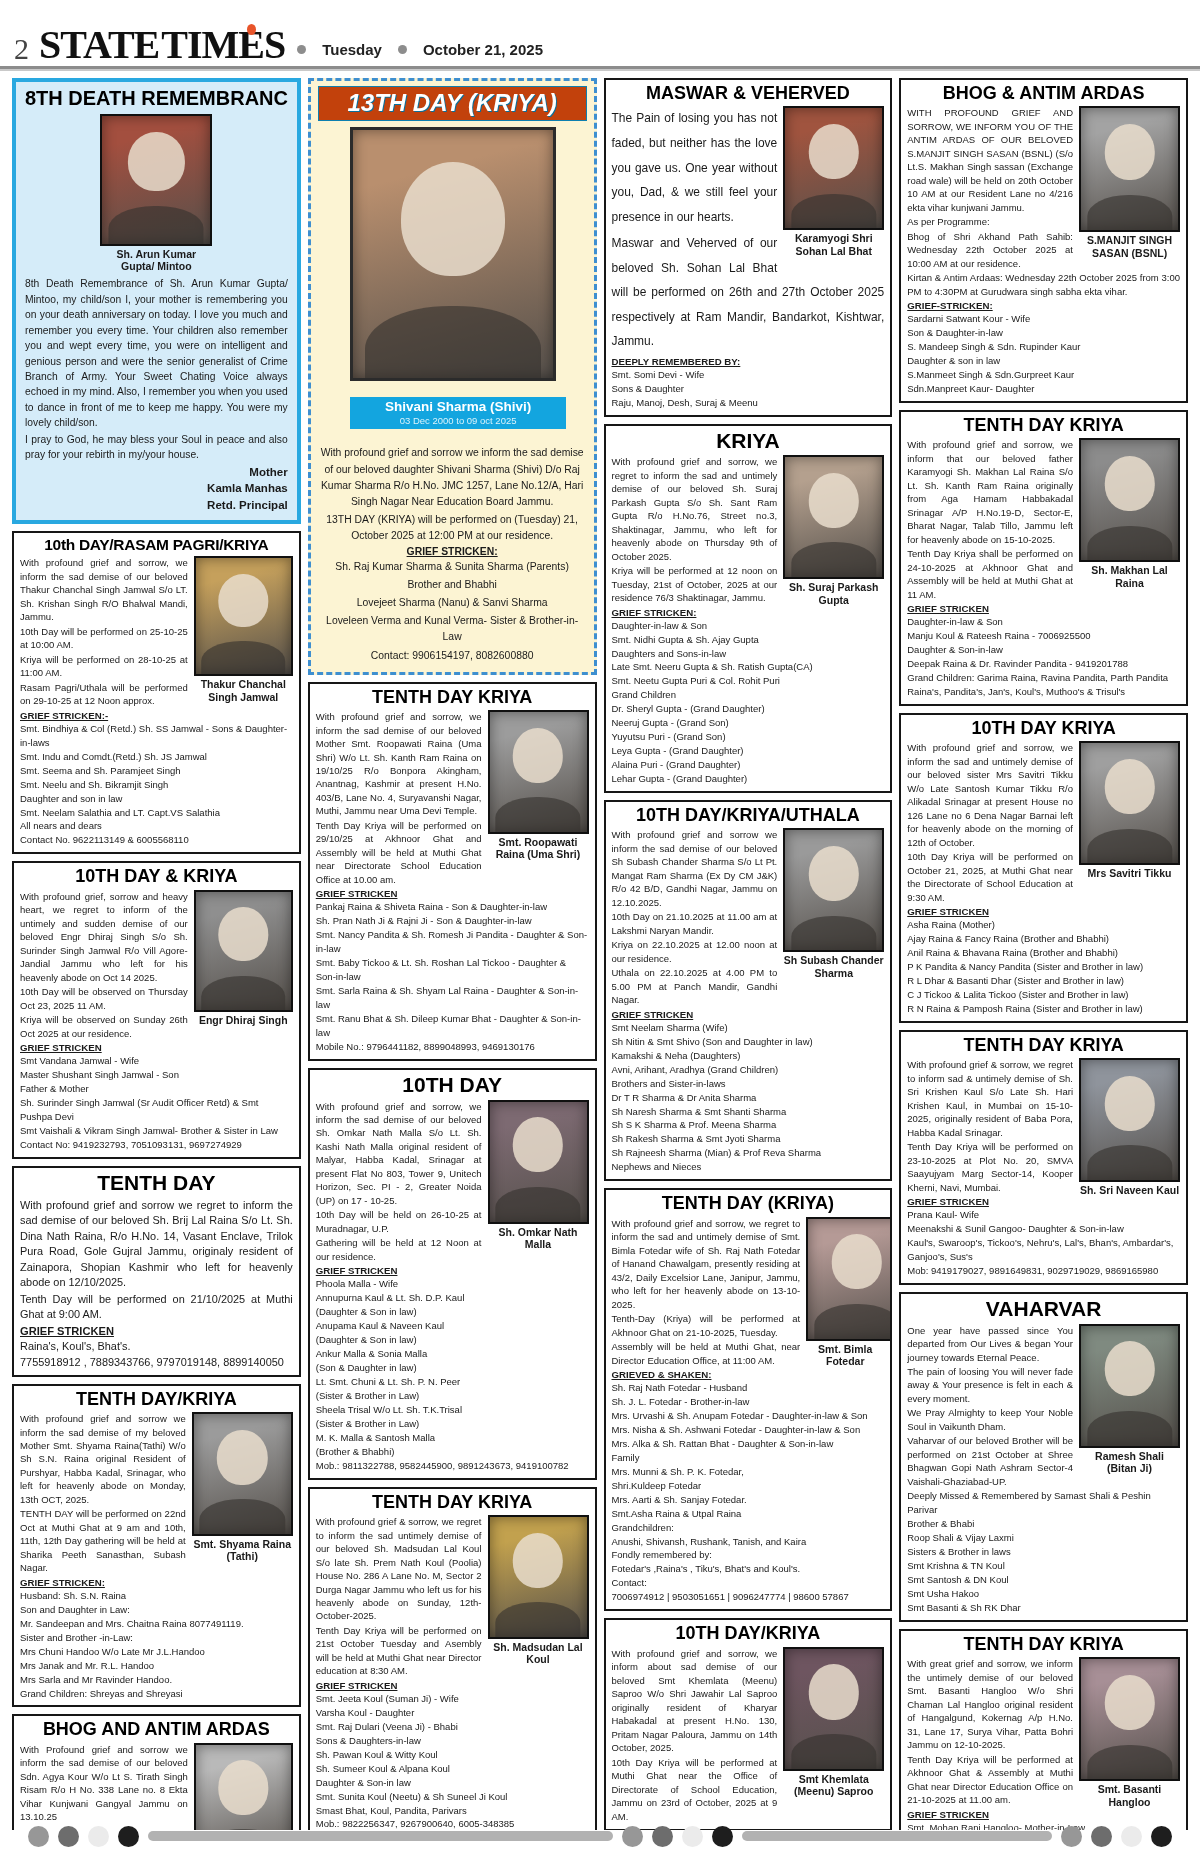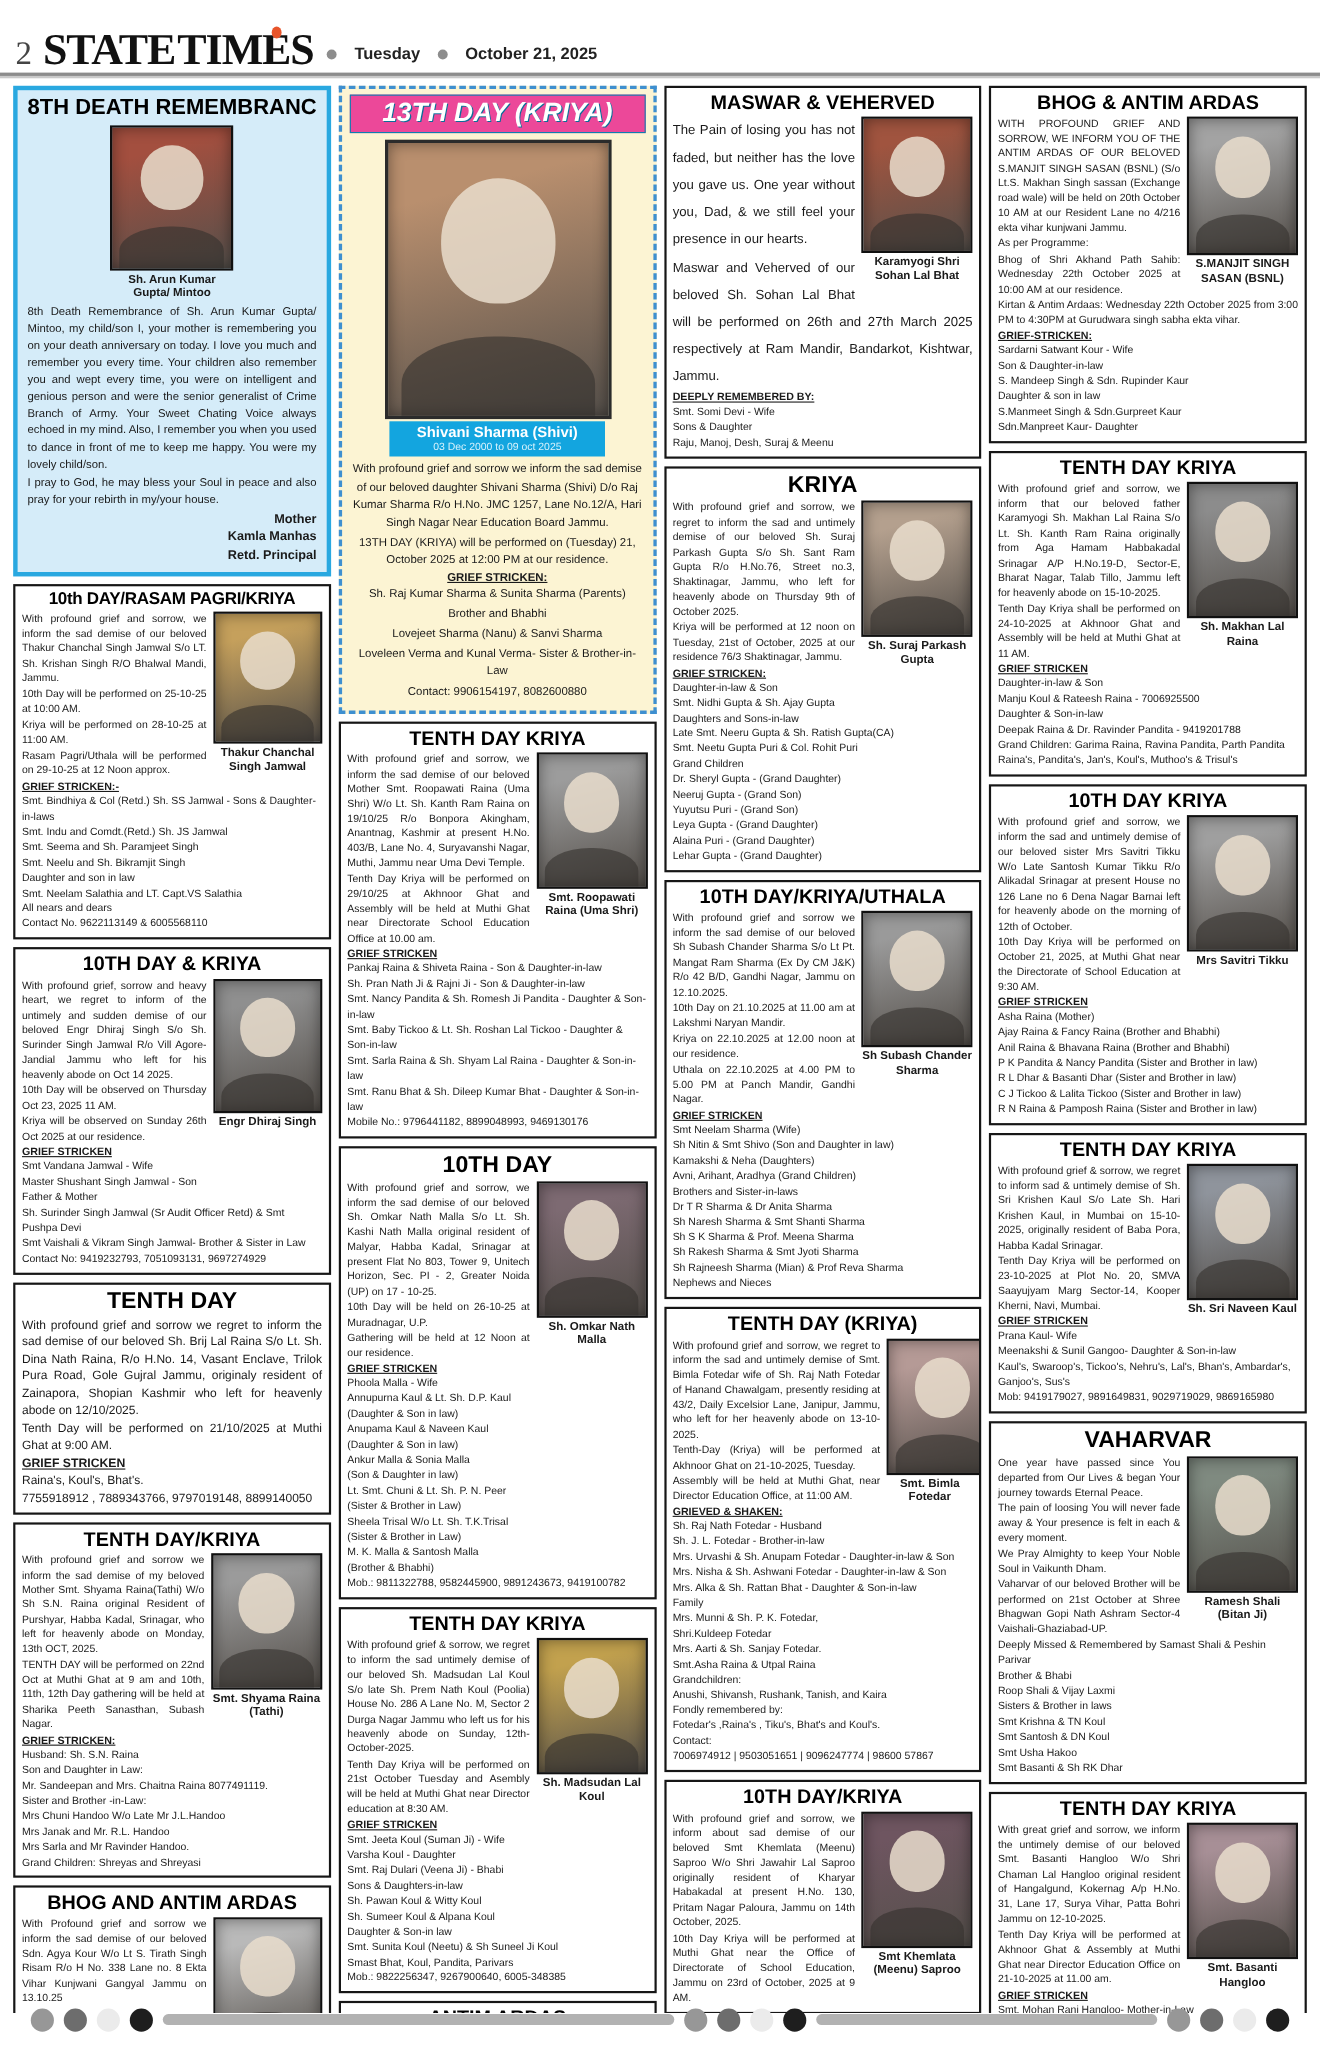--- a/index.html
+++ b/index.html
@@ -44,21 +44,21 @@
   .blk-l{line-height:1.47;margin:0;}
   .blk-sig{text-align:right;font-weight:bold;font-size:1.12em;line-height:1.45;}
   .blk-c{text-align:center;line-height:1.55;margin:0 0 2px;font-size:1.06em;}
   .blk-uc{text-align:center;font-weight:bold;text-decoration:underline;margin:2px 0;font-size:1.06em;}
   
   .k-remembrance{border:4px solid #29a8e0;background:#d5ecf9;padding:6px 9px;font-size:10.3px;}
   .k-remembrance .card-title{font-size:20px;margin-bottom:4px;}
   .k-remembrance .blk-p{line-height:1.5;}
   
   .k-cream{border:3px dashed #3e8fd0;background:#fcf4d3;padding:6px 8px;font-size:9.8px;}
-  .k-cream .card-title{background:#ec4899;color:#fff;font-style:italic;font-size:24px;
+  .k-cream .card-title{background:#c2410c;color:#fff;font-style:italic;font-size:24px;
         padding:3px 0 4px;border:1px solid #0d7fb0;margin:-1px -1px 6px;text-shadow:1px 1px 0 #0b6e99;}
   .k-cream .photo{border:3px solid #2b2b2b;}
   .band{background:#13a5df;color:#fff;padding:2px 0 3px;margin-top:0;}
   .band .photo-caption-main{font-size:13.5px;font-weight:bold;line-height:1.2;}
   .band .photo-sub{font-size:9.5px;color:#d9f3fc;line-height:1.2;}
   
   .footer{position:absolute;left:28px;right:28px;top:1824px;height:24px;display:flex;
         align-items:center;gap:9px;}
   .fdot{width:21px;height:21px;border-radius:50%;flex:0 0 auto;}
   .fbar{height:10px;background:#b2b2b2;border-radius:5px;}
@@ -162,21 +162,21 @@
           <div class="photo" style="width: 95px; height: 118px; background: linear-gradient(165deg, rgb(185, 185, 185) 20%, rgb(85, 80, 75) 100%);"></div>
         </figure>
         <div class="blk blk-p">With Profound grief and sorrow we inform the sad demise of our beloved Sdn. Agya Kour W/o Lt S. Tirath Singh Risam R/o H No. 338 Lane no. 8 Ekta Vihar Kunjwani Gangyal Jammu on 13.10.25</div>
       </section>
     </div>
     <div class="col">
       <section class="card k-cream">
         <h2 class="card-title t-md">13TH DAY (KRIYA)</h2>
         <figure class="photo-wrap center" style="width: 204px; margin: 0px auto 4px;">
           <div class="photo" style="width: 200px; height: 248px; background: linear-gradient(165deg, rgb(185, 143, 110) 20%, rgb(85, 80, 75) 100%);"></div>
-          <figcaption class="band" style="width: 196px; margin: 2px auto; text-align: center;">
+          <figcaption class="band" style="width: 216px; margin: 16px auto; text-align: center;">
             <div class="photo-caption-main">Shivani Sharma (Shivi)</div>
             <div class="photo-sub">03 Dec 2000 to 09 oct 2025</div>
           </figcaption>
         </figure>
         <div class="blk blk-c">With profound grief and sorrow we inform the sad demise of our beloved daughter Shivani Sharma (Shivi) D/o Raj Kumar Sharma R/o H.No. JMC 1257, Lane No.12/A, Hari Singh Nagar Near Education Board Jammu.</div>
         <div class="blk blk-c">13TH DAY (KRIYA) will be performed on (Tuesday) 21, October 2025 at 12:00 PM at our residence.</div>
         <div class="blk blk-uc">GRIEF STRICKEN:</div>
         <div class="blk blk-c">Sh. Raj Kumar Sharma &amp; Sunita Sharma (Parents)</div>
         <div class="blk blk-c">Brother and Bhabhi</div>
         <div class="blk blk-c">Lovejeet Sharma (Nanu) &amp; Sanvi Sharma</div>
@@ -250,21 +250,21 @@
       </section>
     </div>
     <div class="col">
       <section class="card k-standard">
         <h2 class="card-title t-md">MASWAR &amp; VEHERVED</h2>
         <figure class="photo-wrap" style="width: 101px;">
           <div class="photo" style="width: 97px; height: 120px; background: linear-gradient(165deg, rgb(160, 84, 63) 20%, rgb(85, 80, 75) 100%);"></div>
           <figcaption class="photo-caption">Karamyogi Shri Sohan Lal Bhat</figcaption>
         </figure>
         <div class="blk blk-pw">The Pain of losing you has not faded, but neither has the love you gave us. One year without you, Dad, &amp; we still feel your presence in our hearts.</div>
-        <div class="blk blk-pw">Maswar and Veherved of our beloved Sh. Sohan Lal Bhat will be performed on 26th and 27th March 2025 respectively at Ram Mandir, Bandarkot, Kishtwar, Jammu.</div>
+        <div class="blk blk-pw">Maswar and Veherved of our beloved Sh. Sohan Lal Bhat will be performed on 26th and 27th October 2025 respectively at Ram Mandir, Bandarkot, Kishtwar, Jammu.</div>
         <div class="blk blk-u">DEEPLY REMEMBERED BY:</div>
         <div class="blk blk-l">Smt. Somi Devi - Wife</div>
         <div class="blk blk-l">Sons &amp; Daughter</div>
         <div class="blk blk-l">Raju, Manoj, Desh, Suraj &amp; Meenu</div>
       </section>
       <section class="card k-standard">
         <h2 class="card-title t-lg">KRIYA</h2>
         <figure class="photo-wrap" style="width: 101px;">
           <div class="photo" style="width: 97px; height: 120px; background: linear-gradient(165deg, rgb(180, 160, 142) 20%, rgb(85, 80, 75) 100%);"></div>
           <figcaption class="photo-caption">Sh. Suraj Parkash Gupta</figcaption>

